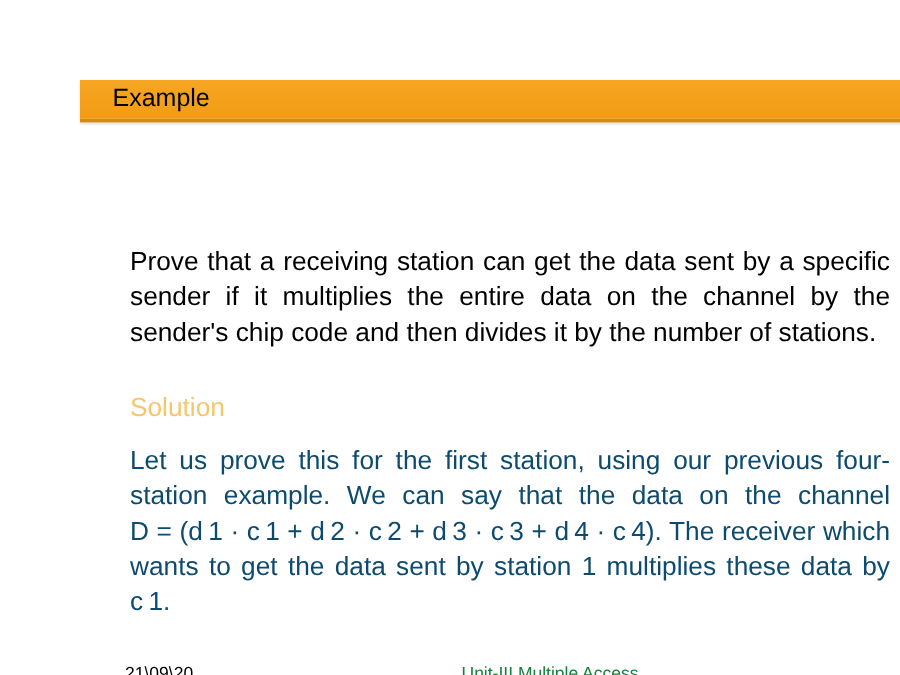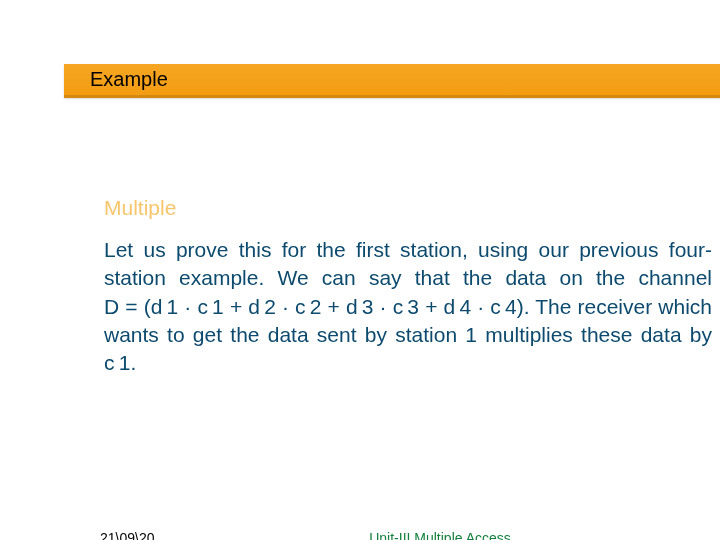--- a/index.html
+++ b/index.html
@@ -75,22 +75,23 @@
 <body>
 
 <div class="slide">
 
   <div class="title-bar">
     <span>Example</span>
   </div>
 
   <div class="content">
 
+    <p class="problem">Prove that a receiving station can get the data sent by a specific sender if it multiplies the entire data on the channel by the sender's chip code and then divides it by the number of stations.</p>
 
-    <p class="solution-label">Multiple</p>
+    <p class="solution-label">Solution</p>
 
     <p class="solution-text">Let us prove this for the first station, using our previous four-station example. We can say that the data on the channel D&nbsp;=&nbsp;(d 1&nbsp;·&nbsp;c 1&nbsp;+&nbsp;d 2&nbsp;·&nbsp;c 2&nbsp;+&nbsp;d 3&nbsp;·&nbsp;c 3&nbsp;+&nbsp;d 4&nbsp;·&nbsp;c 4). The receiver which wants to get the data sent by station 1 multiplies these data by c 1.</p>
 
   </div>
 
   <div class="footer">
     <span class="footer-left">21\09\20</span>
     <span class="footer-center">Unit-III Multiple Access</span>
     <span class="footer-right">80</span>
   </div>

